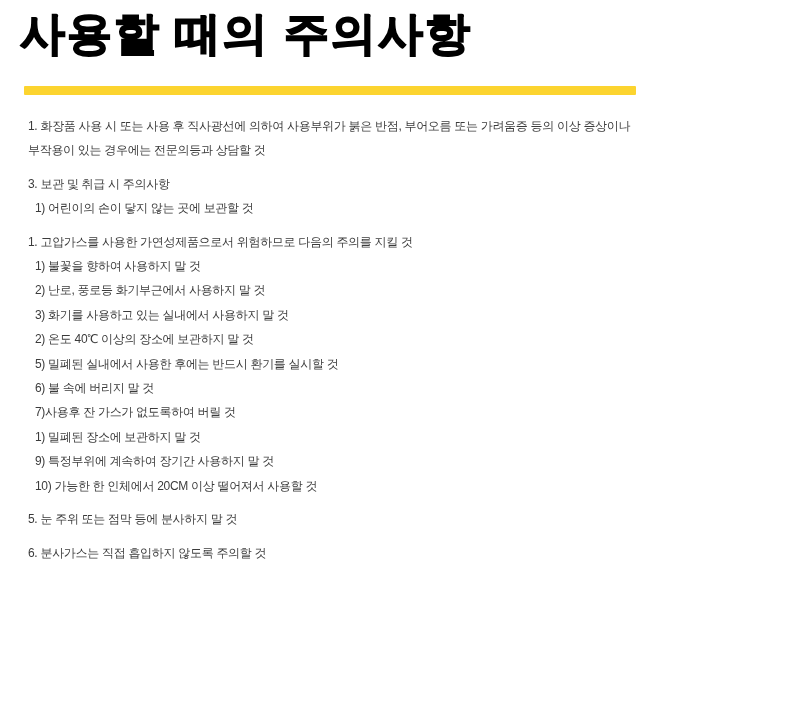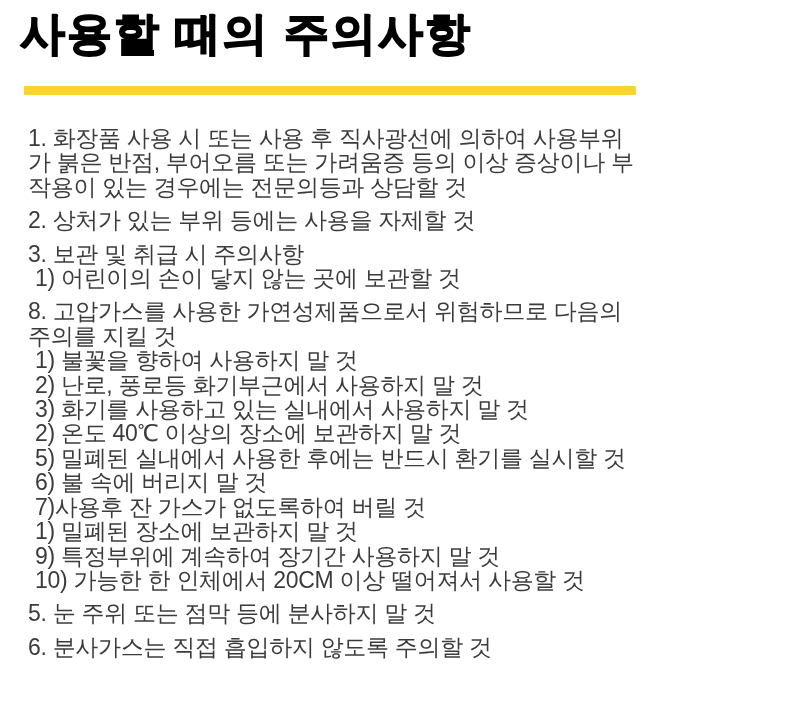--- a/index.html
+++ b/index.html
@@ -20,50 +20,47 @@
     color: #000000;
     letter-spacing: 2px;
     -webkit-text-stroke: 1.6px #000000;
   }
   .divider {
     height: 9px;
     margin: 26px 24px 0 24px;
     border-radius: 1px;
   }
   .content {
-    margin-top: 31px;
+    margin-top: 19px;
     padding: 0 26px 0 28px;
-    font-size: 23px;
+    font-size: 12px;
     line-height: 24.4px;
     color: #3b3b3b;
     letter-spacing: -0.3px;
   }
   .item { margin-bottom: 9px; }
   .item-main { }
   .subitem { padding-left: 7px; }
 </style>
 </head>
 <body>
 
 <div class="page" style="background: rgb(255, 255, 255);">
   <h1 class="title" style="color: rgb(0, 0, 0);">사용할 때의 주의사항</h1>
   <div class="divider" style="background: rgb(252, 212, 47);"></div>
   <div class="content" style="color: rgb(59, 59, 59);">
       <div class="item">
         <p class="item-main">1. 화장품 사용 시 또는 사용 후 직사광선에 의하여 사용부위가 붉은 반점, 부어오름 또는 가려움증 등의 이상 증상이나 부작용이 있는 경우에는 전문의등과 상담할 것</p>
       </div>
       <div class="item">
-        <p class="item-main">2. 상처가 있는 부위 등에는 사용을 자제할 것</p>
-      </div>
-      <div class="item">
         <p class="item-main">3. 보관 및 취급 시 주의사항</p>
         <p class="subitem">1) 어린이의 손이 닿지 않는 곳에 보관할 것</p>
       </div>
       <div class="item">
-        <p class="item-main">8. 고압가스를 사용한 가연성제품으로서 위험하므로 다음의 주의를 지킬 것</p>
+        <p class="item-main">1. 고압가스를 사용한 가연성제품으로서 위험하므로 다음의 주의를 지킬 것</p>
         <p class="subitem">1) 불꽃을 향하여 사용하지 말 것</p>
         <p class="subitem">2) 난로, 풍로등 화기부근에서 사용하지 말 것</p>
         <p class="subitem">3) 화기를 사용하고 있는 실내에서 사용하지 말 것</p>
         <p class="subitem">2) 온도 40℃ 이상의 장소에 보관하지 말 것</p>
         <p class="subitem">5) 밀폐된 실내에서 사용한 후에는 반드시 환기를 실시할 것</p>
         <p class="subitem">6) 불 속에 버리지 말 것</p>
         <p class="subitem">7)사용후 잔 가스가 없도록하여 버릴 것</p>
         <p class="subitem">1) 밀폐된 장소에 보관하지 말 것</p>
         <p class="subitem">9) 특정부위에 계속하여 장기간 사용하지 말 것</p>
         <p class="subitem">10) 가능한 한 인체에서 20CM 이상 떨어져서 사용할 것</p>

